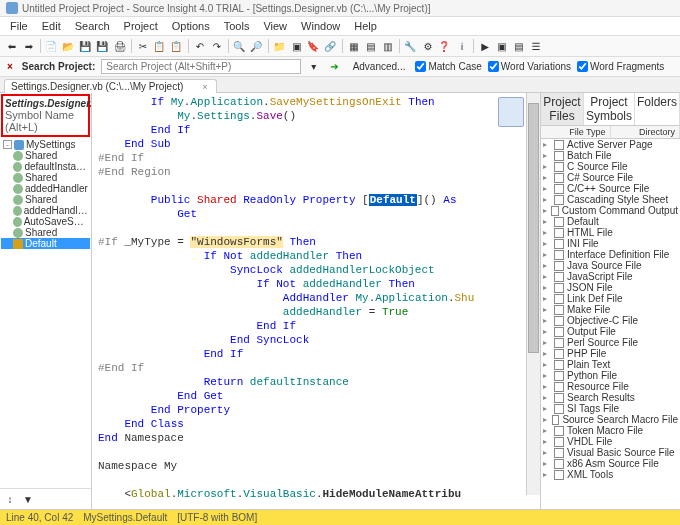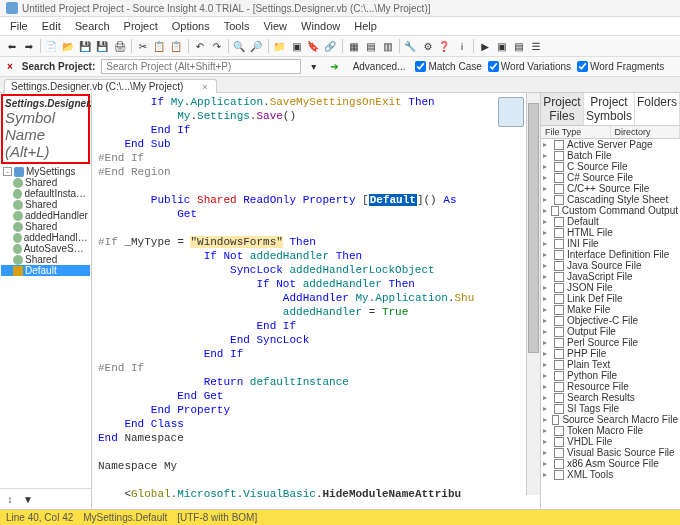--- a/index.html
+++ b/index.html
@@ -18,21 +18,21 @@
   .sb-btn { padding: 1px 4px; cursor: default; }
   .sb-check { display: flex; align-items: center; gap: 2px; }
   .sb-check input { width: 11px; height: 11px; }
   .tabstrip { background: #f0f0f0; border-bottom: 1px solid #ccc; padding: 2px 4px 0 4px; display: flex; }
   .tab { background: #fff; border: 1px solid #ccc; border-bottom: none; padding: 1px 6px; font-size: 10px; display: flex; align-items: center; gap: 17px; border-radius: 3px 3px 0 0; margin-bottom: -1px; }
   .tab .x { color: #888; font-size: 9px; padding: 0 2px; }
   .main { flex: 1; display: flex; overflow: hidden; }
   .leftpanel { width: 92px; border-right: 1px solid #ccc; display: flex; flex-direction: column; background: #fff; overflow: hidden; }
   .lp-header { border: 2px solid #e00; margin: 1px; padding: 2px; }
   .lp-title { font-weight: bold; font-style: italic; font-size: 10px; }
-  .lp-sub { font-size: 15px; color: #666; font-style: italic; }
+  .lp-sub { font-size: 11px; color: #666; }
   .tree { flex: 1; overflow: hidden; padding: 1px; font-size: 10px; }
   .tree-node { display: flex; align-items: center; gap: 2px; padding: 0 2px; white-space: nowrap; cursor: default; }
   .tree-node.sel { background: #3399ff; color: #fff; }
   .ti { width: 10px; height: 10px; display: inline-block; }
   .ti-class { background: #5b9bd5; border-radius: 2px; }
   .ti-var { background: #8fbc8f; border-radius: 50%; }
   .ti-prop { background: #d4a017; }
   .exp { width: 9px; height: 9px; border: 1px solid #999; display: inline-flex; align-items: center; justify-content: center; font-size: 8px; line-height: 1; color: #666; }
   .tree-node .lbl { overflow: hidden; text-overflow: ellipsis; }
   .bot-icons { padding: 2px; border-top: 1px solid #ddd; display: flex; gap: 2px; }
@@ -48,21 +48,21 @@
   .sel-token { background: #0060c0; color: #fff; padding: 0 1px; font-weight: bold; }
   .hscroll { height: 14px; background: #f0f0f0; border-top: 1px solid #ccc; position: relative; }
   .hscroll .thumb { position: absolute; left: 14px; top: 1px; height: 11px; width: 60px; background: #c8c8c8; border: 1px solid #aaa; }
   .vscroll { position: absolute; right: 0; top: 0; bottom: 14px; width: 14px; background: #f0f0f0; border-left: 1px solid #ccc; }
   .vscroll .thumb { position: absolute; left: 1px; top: 10px; width: 11px; height: 250px; background: #c8c8c8; border: 1px solid #aaa; }
   .overview { position: absolute; right: 16px; top: 4px; width: 26px; height: 30px; background: #dbe9f7; border: 1px solid #9ac; border-radius: 2px; }
   .rightpanel { width: 140px; border-left: 1px solid #ccc; display: flex; flex-direction: column; background: #fff; font-size: 10px; }
   .rp-tabs { display: flex; border-bottom: 1px solid #ccc; }
   .rp-tab { flex: 1; padding: 2px 2px; font-size: 12px; text-align: center; border-right: 1px solid #ddd; cursor: default; }
   .rp-tab.active { background: #e8e8e8; }
-  .rp-header { display: flex; border-bottom: 1px solid #ccc; background: #f5f5f5; }
+  .rp-header { display: flex; border-bottom: 1px solid #ccc; background: #f5f5f5; text-align: right; }
   .rp-col { flex: 1; padding: 1px 4px; font-size: 9px; border-right: 1px solid #ddd; }
   .rp-list { flex: 1; overflow: hidden; }
   .rp-item { display: flex; align-items: center; gap: 3px; padding: 0 2px; cursor: default; white-space: nowrap; }
   .rp-exp { width: 8px; color: #888; font-size: 8px; }
   .fi { width: 10px; height: 10px; border: 1px solid #888; background: #fff; }
   .statusbar { border-top: 1px solid #ccc; padding: 2px 6px; font-size: 10px; color: #555; display: flex; gap: 10px; background: #fde047; }
 </style>
 </head>
 <body>
 

